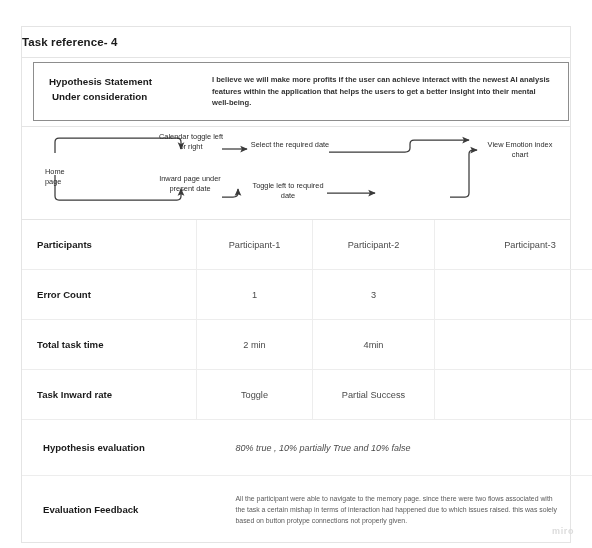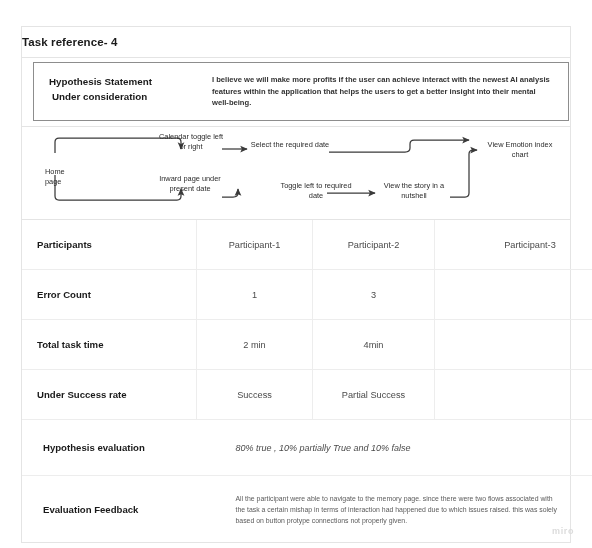--- a/index.html
+++ b/index.html
@@ -207,23 +207,22 @@
       <div>Home</div>
       <div>page</div>
     </div>
 
     <div class="flow-label center" style="left:136px; top:5px; width:66px;">Calendar toggle left or right</div>
 
     <div class="flow-label center" style="left:228px; top:13px; width:80px;">Select the required date</div>
 
     <div class="flow-label center" style="left:134px; top:47px; width:68px;">Inward page under present date</div>
 
-    <div class="flow-label center" style="left:226px; top:54px; width:80px;margin-left:28px;">Toggle left to required date</div>
-
-    <div class="flow-label center" style="left:353px; top:54px; width:78px;">View the story in a nutshell</div>
+    <div class="flow-label center" style="left:226px; top:54px; width:80px;">Toggle left to required date</div>
+
 
     <div class="flow-label center" style="left:461px; top:13px; width:74px;">View Emotion index chart</div>
   </div>
 
   <table class="tbl">
     <tbody>
       <tr class="row-h">
         <td class="c-label">
           <div class="lbl">Participants</div>
         </td>
@@ -263,24 +262,24 @@
         <td class="c-p2">
           <div class="val">4min</div>
         </td>
         <td class="c-p3">
           <div class="val"></div>
         </td>
       </tr>
 
       <tr class="row-d">
         <td class="c-label">
-          <div class="lbl">Under Success rate</div>
+          <div class="lbl">Task Inward rate</div>
         </td>
         <td class="c-p1">
-          <div class="val">Success</div>
+          <div class="val">Toggle</div>
         </td>
         <td class="c-p2">
           <div class="val">Partial Success</div>
         </td>
         <td class="c-p3">
           <div class="val"></div>
         </td>
       </tr>
 
       <tr class="row-eval">

